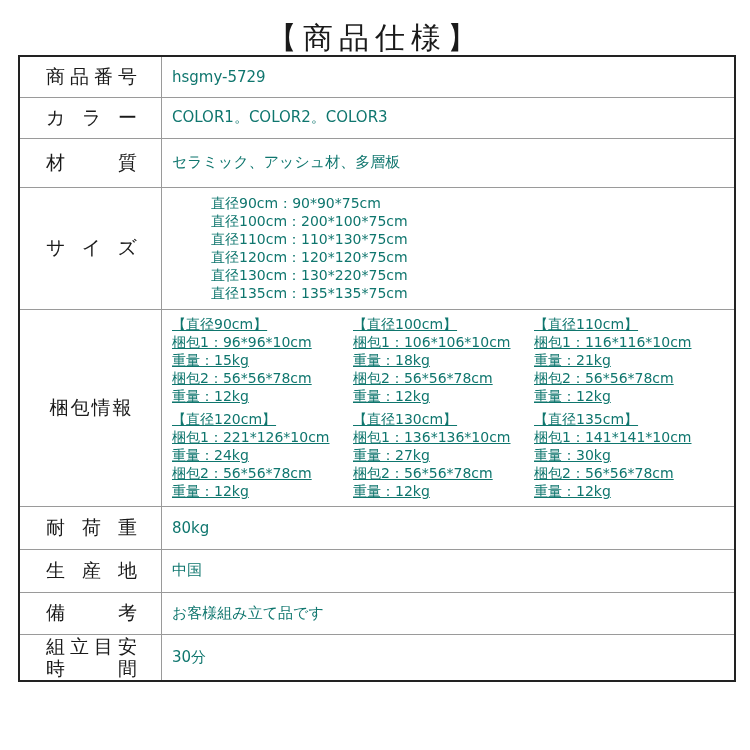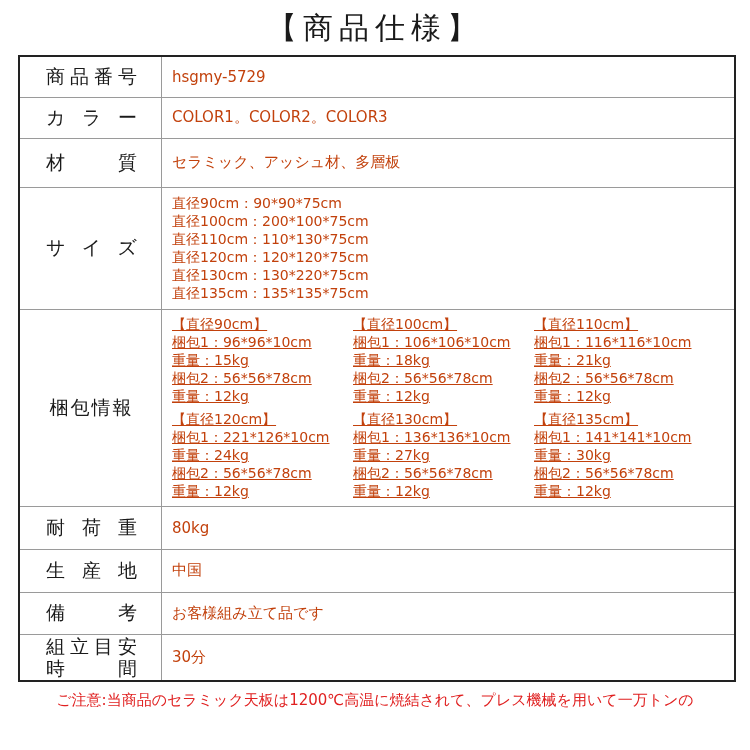--- a/index.html
+++ b/index.html
@@ -1,31 +1,31 @@
 <!DOCTYPE html>
 <html><head>
 <meta charset="utf-8">
 <style>
   html, body { margin: 0; padding: 0; background: #ffffff; }
   body { width: 750px; height: 750px; position: relative; overflow: hidden;
          font-family: "DejaVu Sans", "Liberation Sans", sans-serif; color: #222; }
-  .title { position: absolute; top: 8px; left: 0; width: 750px; text-align: center;
+  .title { position: absolute; top: 18px; left: 0; width: 750px; text-align: center;
            font-size: 30px; letter-spacing: 6px; color: #1a1a1a; font-weight: 500; }
   .spec-table { position: absolute; left: 18px; top: 55px; width: 718px;
                 border-collapse: collapse; table-layout: fixed; }
   .spec-table td { border: 1px solid #9a9a9a; padding: 0; vertical-align: middle; }
   .spec-table { border: 2px solid #222; }
   .spec-table td.label { width: 141px; font-size: 19px; color: #1a1a1a; }
-  .spec-table td.value { font-size: 15px; color: #c2410c; padding-left: 10px; }
+  .spec-table td.value { font-size: 15px; color: #0f766e; padding-left: 10px; }
   .lbl { display: flex; justify-content: space-between; padding: 0 24px 0 26px; }
   .lbl.center { justify-content: center; text-align: center; }
   .lbl2 { padding: 0 24px 0 26px; line-height: 22px; }
   .lbl2 .r1 { display: flex; justify-content: space-between; }
   .lbl2 .r2 { display: flex; justify-content: space-between; }
-  .sizes div { font-size: 14px; line-height: 18px; }
+  .sizes div { font-size: 14px; line-height: 18px; margin-left: 39px; }
   .pack-grid { display: grid; grid-template-columns: 181px 181px 181px; row-gap: 5px; padding: 4px 0; }
   .pack-block div { font-size: 14px; line-height: 18px; white-space: nowrap; text-decoration: underline; }
   .notice { position: absolute; top: 686px; left: 0; width: 750px; text-align: center;
             color: #e02020; font-size: 15px; line-height: 29px; }
 </style>
 </head>
 <body>
 
 <div class="title">【商品仕様】</div>
 
@@ -172,14 +172,13 @@
           <span>間</span>
         </div>
       </div>
     </td>
     <td class="value">30分</td>
   </tr>
 </tbody>
   </table>
 
 <div class="notice">
-  <div>ご注意:当商品のセラミック天板は1200℃高温に焼結されて、プレス機械を用いて一万トンの</div>
 </div>
 
 </body></html>

